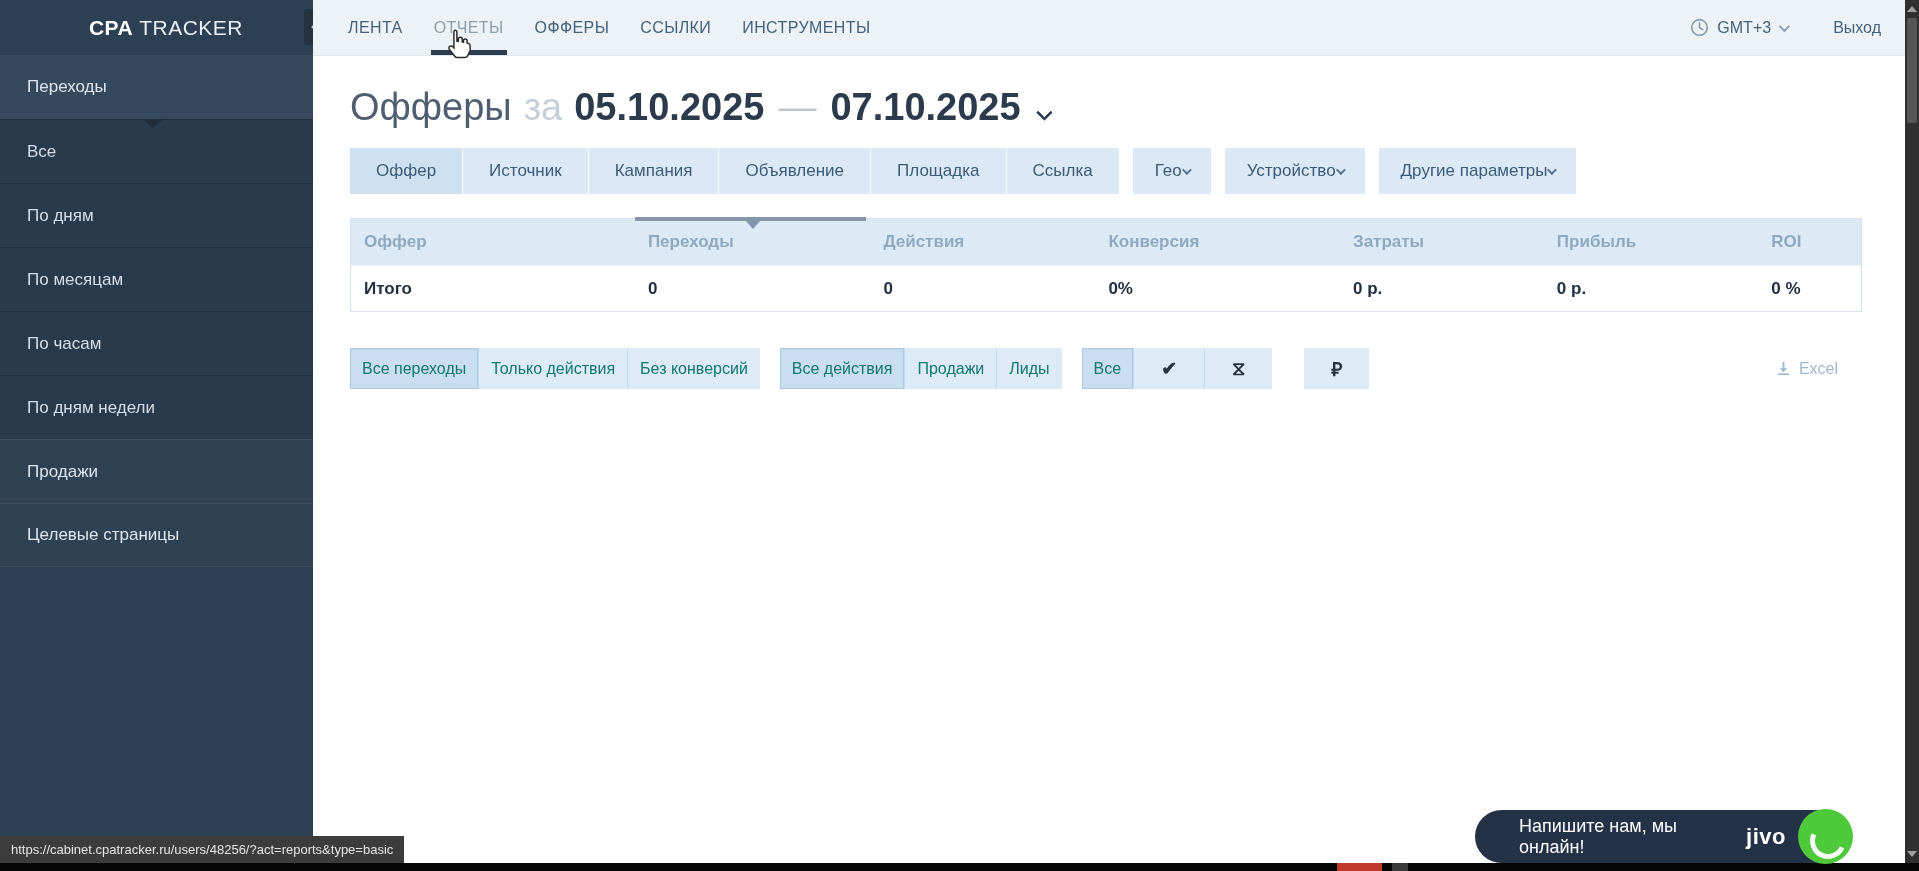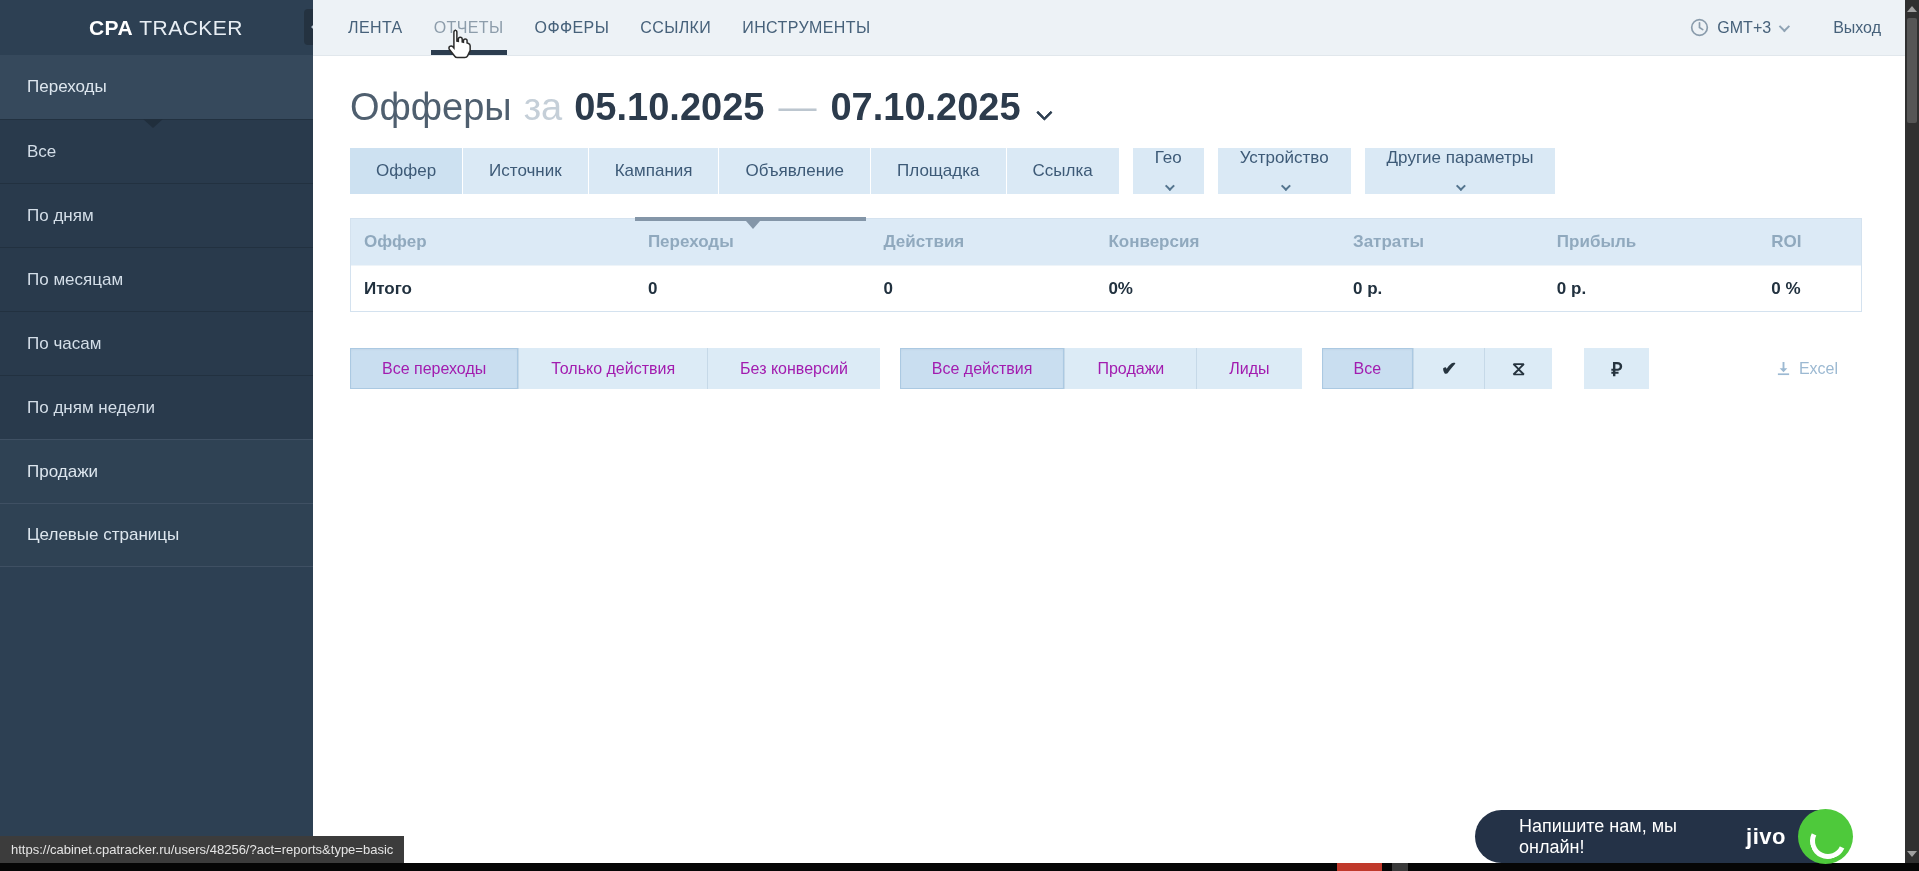--- a/index.html
+++ b/index.html
@@ -55,42 +55,42 @@
   .title-dash { color:#bcc6cf; margin-left:14px; margin-right:2px; }
   .title-chev { margin-left:16px; align-self:center; }
   .title-chev .chev { width:12px; height:12px; border-width:3px; color:#2f4052; border-radius:1px; }
 
   .tabs-row { margin:19px 0 0 37px; display:flex; align-items:center; }
   .dim-tabs { display:flex; }
   .tab { height:46px; display:flex; align-items:center; padding:0 26px; background:#dae9f5;
     color:#3d5a77; font-size:17px; cursor:pointer; border-right:1px solid #fff; white-space:nowrap; }
   .tab:last-child { border-right:none; }
   .tab.active { background:#cde1f1; }
-  .drop-btn { height:46px; display:flex; align-items:center; gap:16px; padding:0 22px; margin-left:14px;
-    background:#dae9f5; color:#3d5a77; font-size:17px; cursor:pointer; white-space:nowrap;flex-direction:column; }
+  .drop-btn { height:46px; display:flex; align-items:center; gap:0; padding:0 22px; margin-left:14px;
+    background:#dae9f5; color:#3d5a77; font-size:17px; cursor:pointer; white-space:nowrap; }
   .drop-btn .chev { width:7px; height:7px; color:#54758f; }
 
   
   .report-table { margin:24px 43px 0 37px; border:1px solid #d4e2ef; position:relative; }
   .tgrid { display:grid; grid-template-columns:18.8% 15.6% 14.9% 16.2% 13.5% 14.2% 6.8%; }
   .thead { background:#dceaf6; height:46px; }
   .th { position:relative; display:flex; align-items:center; padding-left:13px; color:#90a9be;
     font-weight:bold; font-size:17px; }
   .sort-bar { position:absolute; left:0; right:4px; top:-2px; height:4px; background:#8496a8; }
   .sort-caret { position:absolute; left:50%; top:2px; transform:translateX(-50%); width:0; height:0;
     border:7px solid transparent; border-top:8px solid #8496a8; border-bottom:none; }
   .trow { background:#fff; height:46px; border-top:1px solid #eef4f9; }
   .td { display:flex; align-items:center; padding-left:13px; font-weight:bold; font-size:17px; color:#21313f; }
 
   
   .filters-row { margin:36px 43px 0 37px; display:flex; align-items:center; }
   .fgroup { display:flex; }
   .fgroup + .fgroup { margin-left:20px; }
-  .fbtn { height:41px; display:flex; align-items:center; padding:0 32px; background:#dcebf6;
-    color:#a21caf; font-size:16px; cursor:pointer; border-right:1px solid #c6d9e8; white-space:nowrap; }
+  .fbtn { height:41px; display:flex; align-items:center; padding:0 12px; background:#dcebf6;
+    color:#0f766e; font-size:16px; cursor:pointer; border-right:1px solid #c6d9e8; white-space:nowrap; }
   .fgroup .fbtn:last-child { border-right:none; }
   .fbtn.active { background:#c9def0; box-shadow:inset 0 0 0 1px #abc9e2, inset 0 1px 3px rgba(0,0,0,.07); }
   .fbtn.icon-btn { font-size:19px; color:#26343f; padding:0 27px; font-weight:bold; }
   .fbtn.currency { margin-left:12px; border-right:none; }
   .excel-link { margin-left:auto; margin-right:24px; display:flex; align-items:center; gap:8px;
     color:#9cb9d2; font-size:16px; cursor:pointer; }
 
   
   .status-url { position:absolute; left:0; top:836px; height:27px; background:#3c3c3c; color:#e4e4e4;
     font-size:13px; line-height:27px; padding:0 11px; white-space:nowrap; z-index:40; }

